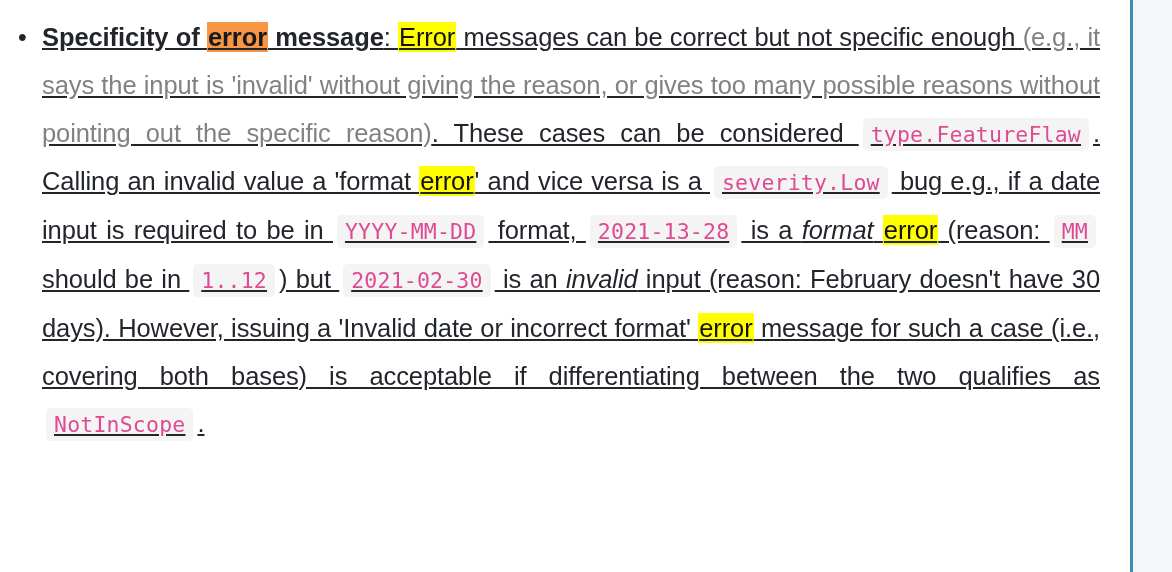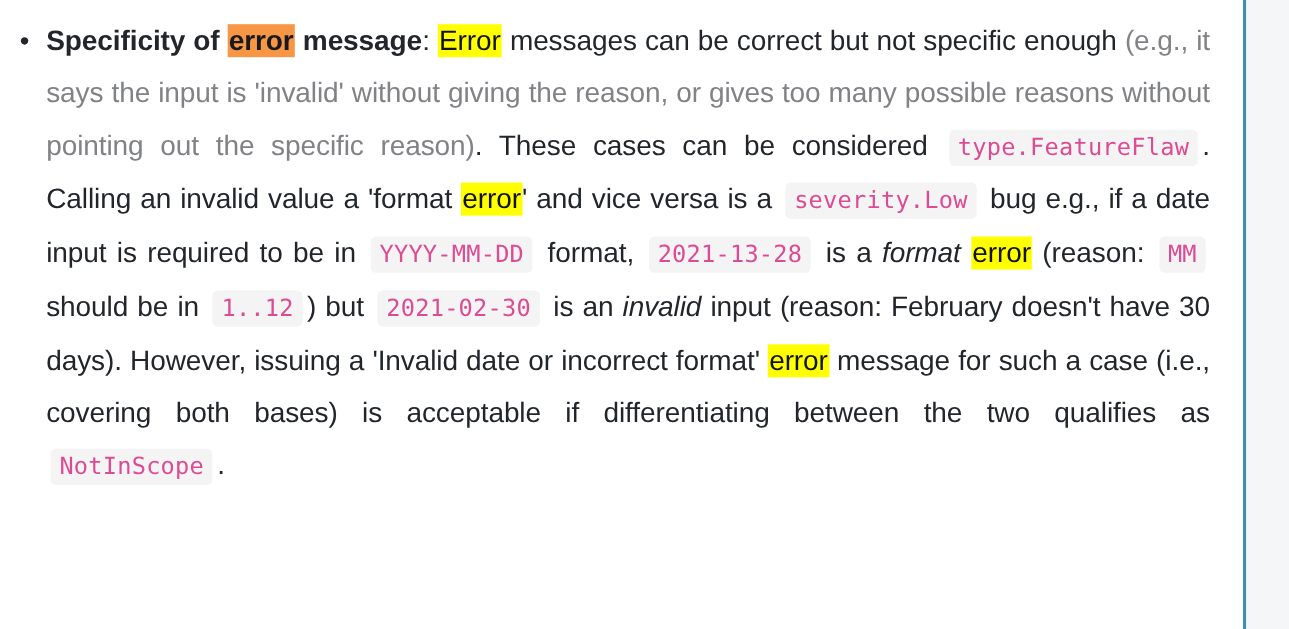--- a/index.html
+++ b/index.html
@@ -56,20 +56,21 @@
     list-style: none;
   }
   li.bullet-item {
     position: relative;
     font-size: 25.5px;
     line-height: 47.8px;
     color: #22262b;
     text-align: justify;
     text-justify: inter-word;
     letter-spacing: -0.1px;
+    text-decoration: underline;
   }
   li.bullet-item::before {
     content: "\2022";
     position: absolute;
     left: -24px;
     top: 0;
     font-size: 25px;
     line-height: 47.8px;
     color: #22262b;
   }

